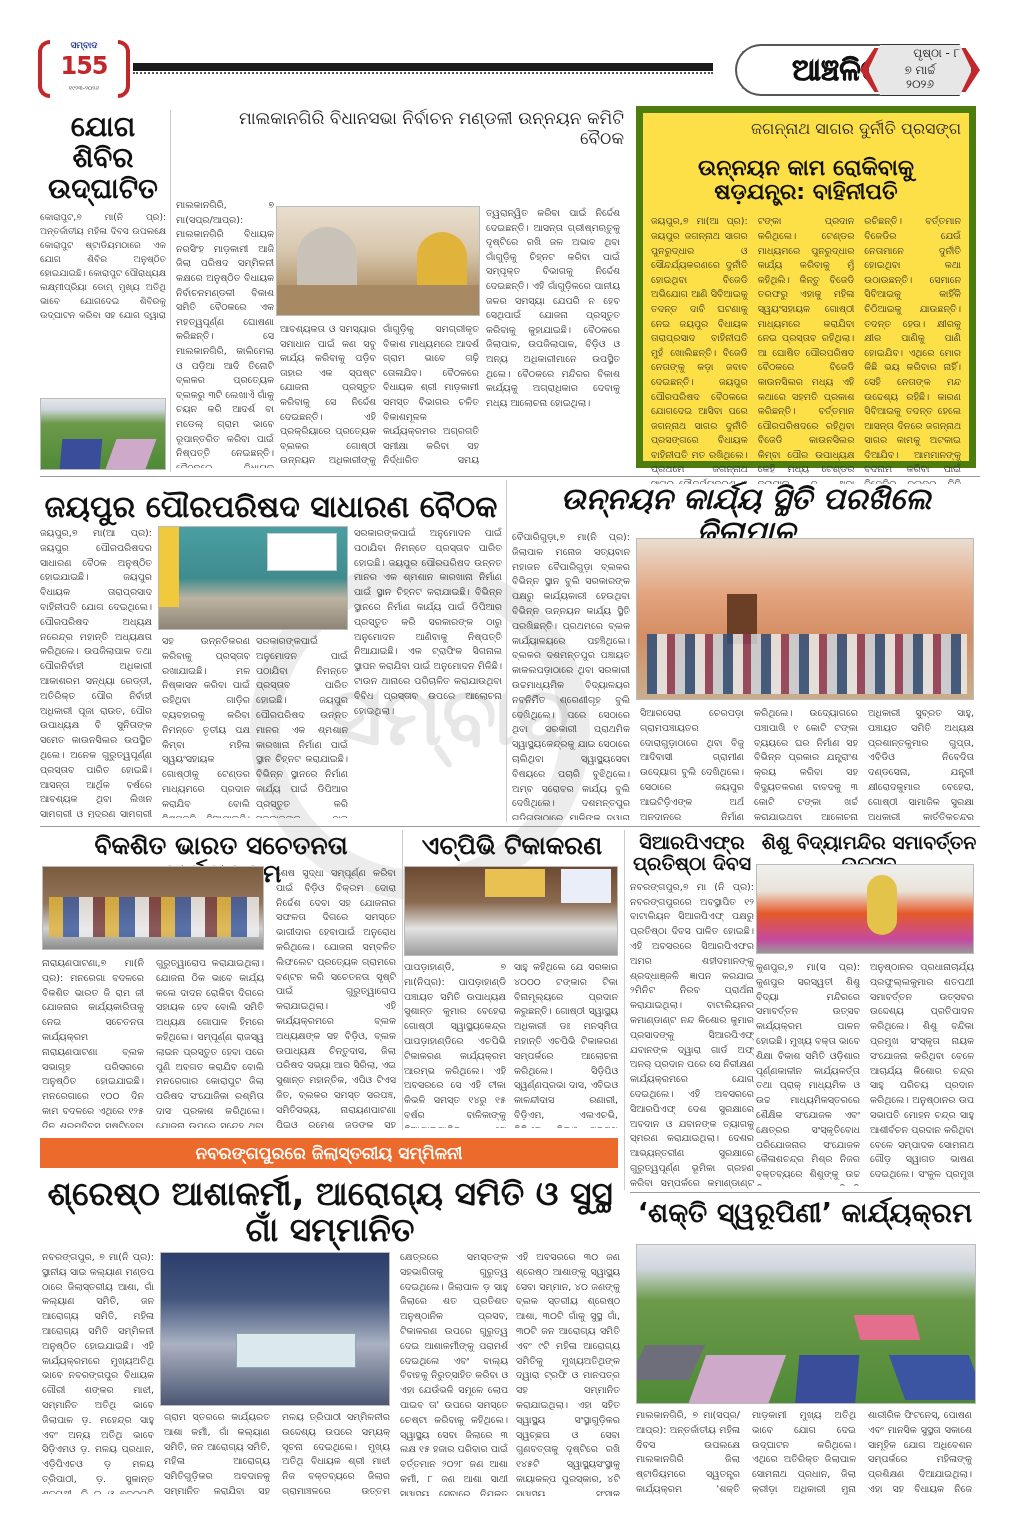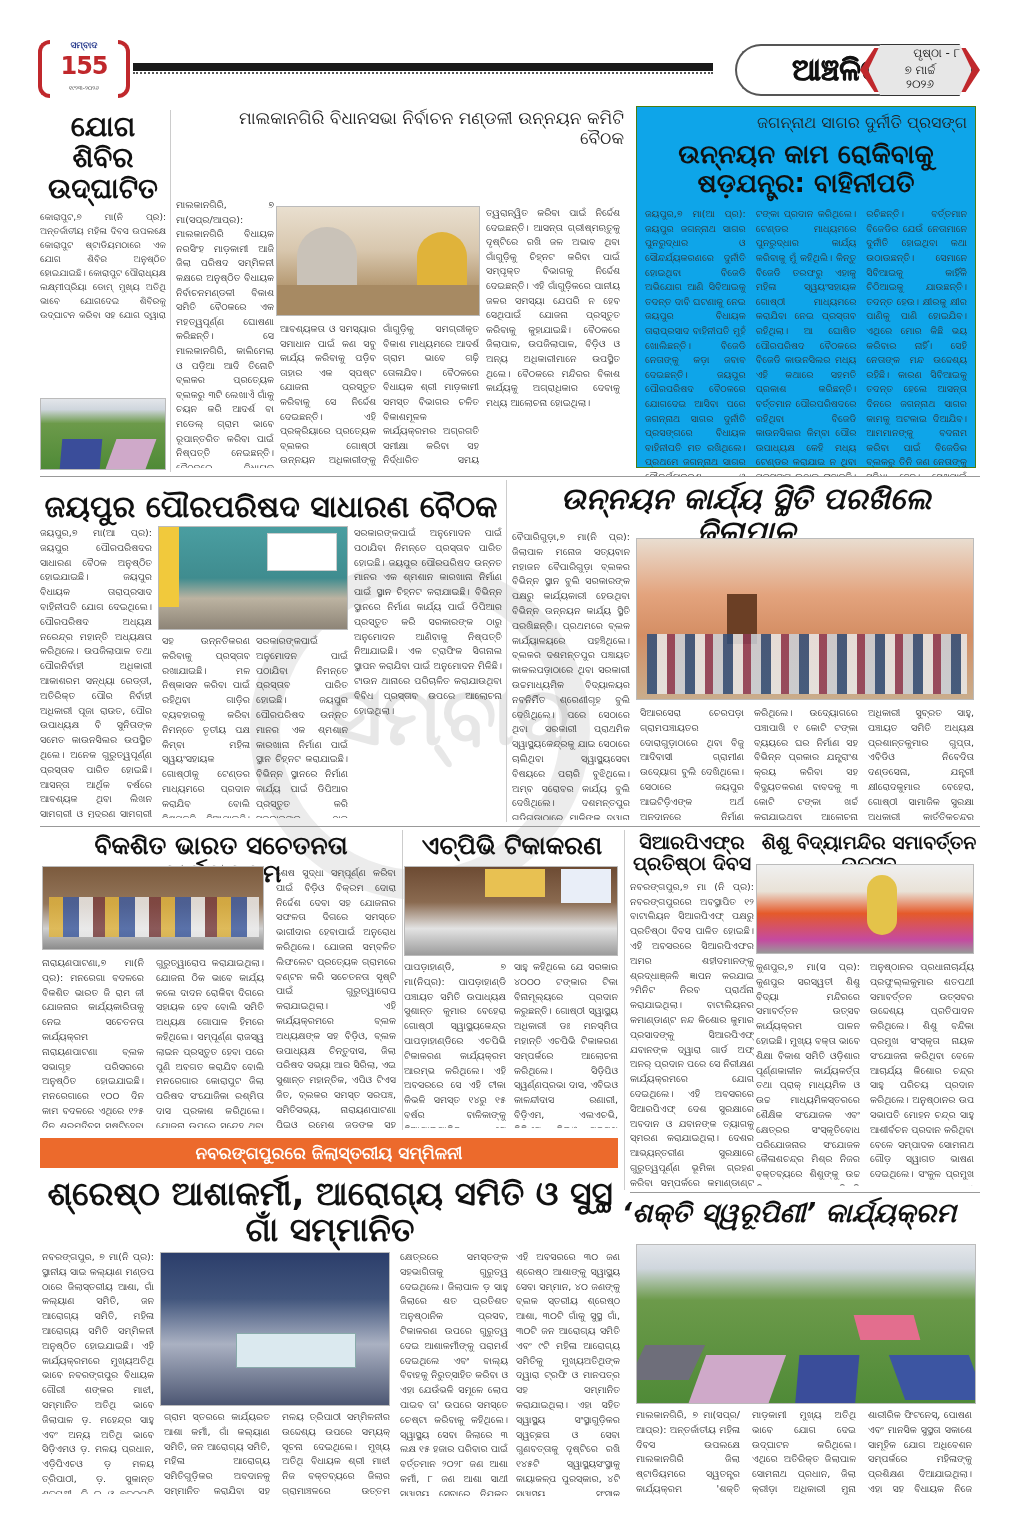--- a/index.html
+++ b/index.html
@@ -57,21 +57,21 @@
   .ph-award { background: linear-gradient(180deg, #2c3e6b 0%, #42567d 30%, #aab1c2 60%, #4d5773 100%); }
   .ph-award .cheque { position:absolute; left:75px; top:80px; width:120px; height:35px; background:#dbe9ef; border:1px solid #8aa; }
   .ph-yoga { background: linear-gradient(180deg, #e3e6ea 0%, #cfd6dd 15%, #6c9a4a 35%, #4f8a37 100%); }
   .ph-yoga .mat1 { position:absolute; left:60px; top:110px; width:80px; height:50px; background:#cfa9c9; transform:skewX(-20deg); }
   .ph-yoga .mat2 { position:absolute; left:160px; top:110px; width:60px; height:55px; background:#3a4d9a; transform:skewX(-5deg); }
   .ph-yoga .mat3 { position:absolute; left:260px; top:110px; width:80px; height:45px; background:#3c55a2; transform:skewX(20deg); }
   .ph-yoga .mat4 { position:absolute; left:0px; top:100px; width:60px; height:35px; background:#6e6e7a; transform:skewX(-25deg); }
   .ph-yoga .mat5 { position:absolute; left:220px; top:70px; width:60px; height:25px; background:#e36e8e; transform:skewX(15deg); }
 
   
-  .box-blue { background: #0ea5e9; border: 1px solid #4d7c0f; }
+  .box-blue { background: #fde047; border: 7px solid #4d7c0f; }
   .orange-strip { background: #ec6a2c; color: #fff; text-align: center; font-weight: bold; }
   .watermark { position: absolute; left: 250px; top: 560px; width: 340px; height: 340px; border-radius: 50%; border: 30px solid rgba(150,150,150,0.18); pointer-events: none; }
   .watermark-text { position: absolute; left: 330px; top: 670px; font-size: 80px; color: rgba(120,120,120,0.18); font-weight: bold; pointer-events: none; }
 </style>
 </head>
 <body>
 
 <div class="masthead">
   <div class="logo">
     <div class="bracket bl"></div>
@@ -129,21 +129,21 @@
 </div>
 <div class="article" style="left:383px; top:322px; width:96px;">
   <div class="body" style="height:146px; overflow:hidden; font-size:9.5px; line-height:14.6px;">ଗାଁଗୁଡ଼ିକୁ ସମଗ୍ରୀକୃତ ବିକାଶ ମାଧ୍ୟମରେ ଆଦର୍ଶ ଗ୍ରାମ ଭାବେ ଗଢ଼ି ତୋଳାଯିବ। ବୈଠକରେ ବିଧାୟକ ଶ୍ରୀ ମାଡ଼କାମୀ ସମସ୍ତ ବିଭାଗର ଚଳିତ ବିକାଶମୂଳକ କାର୍ଯ୍ୟକ୍ରମର ଅଗ୍ରଗତି ସମୀକ୍ଷା କରିବା ସହ ନିର୍ଦ୍ଧାରିତ ସମୟ ମଧ୍ୟରେ ସମସ୍ତ କାର୍ଯ୍ୟ ତ୍ୱରାନ୍ୱିତ କରିବାକୁ କଡ଼ା ନିର୍ଦ୍ଦେଶ ଦେଇଛନ୍ତି। ଏହା ସହିତ ମାଲକାନଗିରିର ପ୍ରସିଦ୍ଧ ଜଗନ୍ନାଥ ମନ୍ଦିର ଓ ଭୈରବୀ ମନ୍ଦିରର ବିକାଶ</div>
 </div>
 <div class="article" style="left:486px; top:206px; width:134px;">
   <div class="body" style="height:262px; overflow:hidden; font-size:9.5px; line-height:14.6px;">ତ୍ୱରାନ୍ୱିତ କରିବା ପାଇଁ ନିର୍ଦ୍ଦେଶ ଦେଇଛନ୍ତି। ଆସନ୍ତା ଗ୍ରୀଷ୍ମଋତୁକୁ ଦୃଷ୍ଟିରେ ରଖି ଜଳ ଅଭାବ ଥିବା ଗାଁଗୁଡ଼ିକୁ ଚିହ୍ନଟ କରିବା ପାଇଁ ସମ୍ପୃକ୍ତ ବିଭାଗକୁ ନିର୍ଦ୍ଦେଶ ଦେଇଛନ୍ତି। ଏହି ଗାଁଗୁଡ଼ିକରେ ପାନୀୟ ଜଳର ସମସ୍ୟା ଯେପରି ନ ହେବ ସେଥିପାଇଁ ଯୋଜନା ପ୍ରସ୍ତୁତ କରିବାକୁ କୁହାଯାଇଛି। ବୈଠକରେ ଜିଲାପାଳ, ଉପଜିଲାପାଳ, ବିଡ଼ିଓ ଓ ଅନ୍ୟ ଅଧିକାରୀମାନେ ଉପସ୍ଥିତ ଥିଲେ। ବୈଠକରେ ମନ୍ଦିରର ବିକାଶ କାର୍ଯ୍ୟକୁ ଅଗ୍ରାଧିକାର ଦେବାକୁ ମଧ୍ୟ ଆଲୋଚନା ହୋଇଥିଲା।</div>
 </div>
 
 <div class="article box-blue" style="left:636px; top:106px; width:340px; height:362px; padding:6px 8px;">
   <div class="kicker" style="font-size:16px;">ଜଗନ୍ନାଥ ସାଗର ଦୁର୍ନୀତି ପ୍ରସଙ୍ଗ</div>
-  <div class="headline" style="font-size:26px; text-align:center; margin-top:8px;">ଉନ୍ନୟନ କାମ ରୋକିବାକୁ ଷଡ଼ଯନ୍ତ୍ର: ବାହିନୀପତି</div>
+  <div class="headline" style="font-size:22px; text-align:center; margin-top:18px;">ଉନ୍ନୟନ କାମ ରୋକିବାକୁ ଷଡ଼ଯନ୍ତ୍ର: ବାହିନୀପତି</div>
   <div class="cols" style="margin-top:10px;">
     <div class="body" style="height:270px; overflow:hidden; font-size:9.5px; line-height:14.6px;">ଜୟପୁର,୭ ମା(ଆ ପ୍ର): ଜୟପୁର ଜଗନ୍ନାଥ ସାଗର ପୁନରୁଦ୍ଧାର ଓ ସୌନ୍ଦର୍ଯ୍ୟକରଣରେ ଦୁର୍ନୀତି ହୋଇଥିବା ବିଜେଡି ଅଭିଯୋଗ ଆଣି ସିବିଆଇକୁ ତଦନ୍ତ ଦାବି ଘଟଣାକୁ ନେଇ ଜୟପୁର ବିଧାୟକ ତାରାପ୍ରସାଦ ବାହିନୀପତି ମୁହଁ ଖୋଲିଛନ୍ତି। ବିଜେଡି ନେତାଙ୍କୁ କଡ଼ା ଜବାବ ଦେଇଛନ୍ତି। ଜୟପୁର ପୌରପରିଷଦ ବୈଠକରେ ଯୋଗଦେଇ ଆସିବା ପରେ ଜଗନ୍ନାଥ ସାଗର ଦୁର୍ନୀତି ପ୍ରସଙ୍ଗରେ ବିଧାୟକ ବାହିନୀପତି ମତ ରଖିଥିଲେ। ପ୍ରଥମେ ଜଗନ୍ନାଥ ସାଗର ସୌନ୍ଦର୍ଯ୍ୟକରଣ ଓ ପୁନରୁଦ୍ଧାର କରିବାକୁ ବିଜେଡି ସମୟରେ ପ୍ରୟାସ ଆରମ୍ଭ ହୋଇଥିଲା। ତତ୍କାଳୀନ ସରକାର</div>
     <div class="body" style="height:270px; overflow:hidden; font-size:9.5px; line-height:14.6px;">ଟଙ୍କା ପ୍ରଦାନ କରିଥିଲେ। ଟେଣ୍ଡର ମାଧ୍ୟମରେ ପୁନରୁଦ୍ଧାର କାର୍ଯ୍ୟ କରିବାକୁ ମୁଁ କହିଥିଲି। କିନ୍ତୁ ବିଜେଡି ତରଫରୁ ଏହାକୁ ମହିଳା ସ୍ୱୟଂସହାୟକ ଗୋଷ୍ଠୀ ମାଧ୍ୟମରେ କରାଯିବା ନେଇ ପ୍ରସ୍ତାବ ରହିଥିଲା। ଆ ଘୋଷିତ ପୌରପରିଷଦ ବୈଠକରେ ବିଜେଡି କାଉନସିଲର ମଧ୍ୟ ଏହି କଥାରେ ସହମତି ପ୍ରକାଶ କରିଛନ୍ତି। ବର୍ତ୍ତମାନ ପୌରପରିଷଦରେ ରହିଥିବା ବିଜେଡି କାଉନସିଲର କିମ୍ବା ପୌର ଉପାଧ୍ୟକ୍ଷ କେହି ମଧ୍ୟ ଟେଣ୍ଡର କରାଯାଇ ନ ଥିବା ପ୍ରସଙ୍ଗ ଉଠାଇ ନାହାନ୍ତି। କେବଳ ବ୍ଲକରୁ ତିନି ଜଣ ନେତା ମଧ୍ୟ ଉଦ୍ଦେଶ୍ୟରେ ପ୍ରସଙ୍ଗ ଉଠାଉଛନ୍ତି। ସେମାନେ ଉନ୍ନୟନ କାମ ରୋକିବାକୁ ଷଡ଼ଯନ୍ତ୍ର</div>
     <div class="body" style="height:270px; overflow:hidden; font-size:9.5px; line-height:14.6px;">ରଚିଛନ୍ତି। ବର୍ତ୍ତମାନ ବିଜେଡିର ଯେଉଁ ନେତାମାନେ ଦୁର୍ନୀତି ହୋଇଥିବା କଥା ଉଠାଉଛନ୍ତି। ସେମାନେ ସିବିଆଇକୁ କାହିଁକି ଚିଠିଆଇକୁ ଯାଉଛନ୍ତି। ତଦନ୍ତ ହେଉ। କ୍ଷୀରକୁ କ୍ଷୀର ପାଣିକୁ ପାଣି ହୋଇଯିବ। ଏଥିରେ ମୋର କିଛି ଭୟ କରିବାର ନାହିଁ। ସେହି ନେତାଙ୍କ ମନ୍ଦ ଉଦ୍ଦେଶ୍ୟ ରହିଛି। କାରଣ ସିବିଆଇକୁ ତଦନ୍ତ ହେଲେ ଆସନ୍ତା ଦିନରେ ଜଗନ୍ନାଥ ସାଗର କାମକୁ ଅଟକାଇ ଦିଆଯିବ। ଆମମାନଙ୍କୁ ବଦନାମ କରିବା ପାଇଁ ବିଜେଡିର ବ୍ଲକରୁ ତିନି ଜଣ ନେତାଙ୍କୁ ସୁବିଧା ହେବ। ସେଥିପାଇଁ ଉନ୍ନୟନମୂଳକ କାମକୁ ଅଟକାଇବାକୁ ଏକ ଚାଲ ଚାଲୁଥିବା ନେଇ ବାହିନୀପତି କହିଛନ୍ତି।</div>
   </div>
 </div>
 
 <div class="hrule" style="left:40px; top:476px; width:940px;"></div>
 
 <div class="article" style="left:40px; top:482px; width:462px;margin-top:8px;">
@@ -263,21 +263,21 @@
 </div>
 <div class="article" style="left:400px; top:1250px; width:108px;">
   <div class="body" style="height:246px; overflow:hidden; font-size:9.5px; line-height:14.8px;">କ୍ଷେତ୍ରରେ ସମସ୍ତଙ୍କ ସହଭାଗିତାକୁ ଗୁରୁତ୍ୱ ଦେଇଥିଲେ। ଜିଲାପାଳ ଡ଼ ସାହୁ ଜିଲାରେ ଶତ ପ୍ରତିଶତ ଅନୁଷ୍ଠାନିକ ପ୍ରସବ, ଟିକାକରଣ ଉପରେ ଗୁରୁତ୍ୱ ଦେଇ ଆଶାକର୍ମୀଙ୍କୁ ପରାମର୍ଶ ଦେଇଥିଲେ ଏବଂ ବାଲ୍ୟ ବିବାହକୁ ନିରୁତ୍ସାହିତ କରିବା ଓ ଏହା ଯେଉଁଭଳି ସମୂଳେ ଲୋପ ପାଇବ ତା' ଉପରେ ସମସ୍ତେ ଚେଷ୍ଟା କରିବାକୁ କହିଥିଲେ। ସ୍ୱାସ୍ଥ୍ୟ ସେବା ଜିଲାରେ ୩ ଲକ୍ଷ ୧୫ ହଜାର ପରିବାର ପାଇଁ ବର୍ତ୍ତମାନ ୨୦୨୮ ଜଣ ଆଶା କର୍ମୀ, ୮ ଜଣ ଆଶା ସାଥୀ ସ୍ୱାସ୍ଥ୍ୟ ସେବାରେ ନିଯୁକ୍ତ ଅଛନ୍ତି। ଜିଲାରେ ୮୬୮ଟି ଗାଁ କଲ୍ୟାଣ ସମିତି ଓ ୨୮୯ଟି ଜନ ଆରୋଗ୍ୟ ସମିତି ମାଧ୍ୟମରେ ସ୍ୱାସ୍ଥ୍ୟସେବାକୁ ସୁଦୃଢ଼ କରାଯାଉଛି ବୋଲି କୁହାଯାଇଥିଲା।</div>
 </div>
 <div class="article" style="left:516px; top:1250px; width:104px;">
   <div class="body" style="height:246px; overflow:hidden; font-size:9.5px; line-height:14.8px;">ଏହି ଅବସରରେ ୩୦ ଜଣ ଶ୍ରେଷ୍ଠ ଆଶାଙ୍କୁ ସ୍ୱାସ୍ଥ୍ୟ ସେବା ସମ୍ମାନ, ୪୦ ଜଣଙ୍କୁ ବ୍ଲକ ସ୍ତରୀୟ ଶ୍ରେଷ୍ଠ ଆଶା, ୩୦ଟି ଗାଁକୁ ସୁସ୍ଥ ଗାଁ, ୩୦ଟି ଜନ ଆରୋଗ୍ୟ ସମିତି ଏବଂ ୯ଟି ମହିଳା ଆରୋଗ୍ୟ ସମିତିକୁ ମୁଖ୍ୟଅତିଥିଙ୍କ ଦ୍ୱାରା ଟ୍ରଫି ଓ ମାନପତ୍ର ସହ ସମ୍ମାନିତ କରାଯାଇଥିଲା। ଏହା ସହିତ ସ୍ୱାସ୍ଥ୍ୟ ସଂସ୍ଥାଗୁଡ଼ିକର ସ୍ୱଚ୍ଛତା ଓ ସେବା ଗୁଣବତ୍ତାକୁ ଦୃଷ୍ଟିରେ ରଖି ୧୪୫ଟି ସ୍ୱାସ୍ଥ୍ୟସଂସ୍ଥାକୁ କାୟାକଳ୍ପ ପୁରସ୍କାର, ୪ଟି ସ୍ୱାସ୍ଥ୍ୟ ସଂସ୍ଥାକୁ ଏନ୍‌କ୍ୟୁଏଏସ ମାନ୍ୟତା ଏବଂ ୬୦ଟି ଶିକ୍ଷା ଅନୁଷ୍ଠାନକୁ ତମାଖୁମୁକ୍ତ ଅନୁଷ୍ଠାନ ଭାବେ ସମ୍ମାନିତ କରାଯାଇଛି। ଶେଷରେ ସାଂସ୍କୃତିକ କାର୍ଯ୍ୟକ୍ରମ ପରିବେଷଣ କରାଯାଇଥିଲା।</div>
 </div>
 
 <div class="hrule" style="left:630px; top:1192px; width:350px;"></div>
 
-<div class="article" style="left:614px; top:1198px; width:350px;font-style:italic;">
+<div class="article" style="left:630px; top:1198px; width:350px;">
   <div class="headline" style="font-size:27px; text-align:center;">‘ଶକ୍ତି ସ୍ୱରୂପିଣୀ’ କାର୍ଯ୍ୟକ୍ରମ</div>
 </div>
 <div class="photo ph-yoga" style="left:636px; top:1244px; width:340px; height:160px;">
   <div class="mat4"></div>
   <div class="mat1"></div>
   <div class="mat2"></div>
   <div class="mat3"></div>
   <div class="mat5"></div>
 </div>
 <div class="article" style="left:636px; top:1408px; width:104px;">

